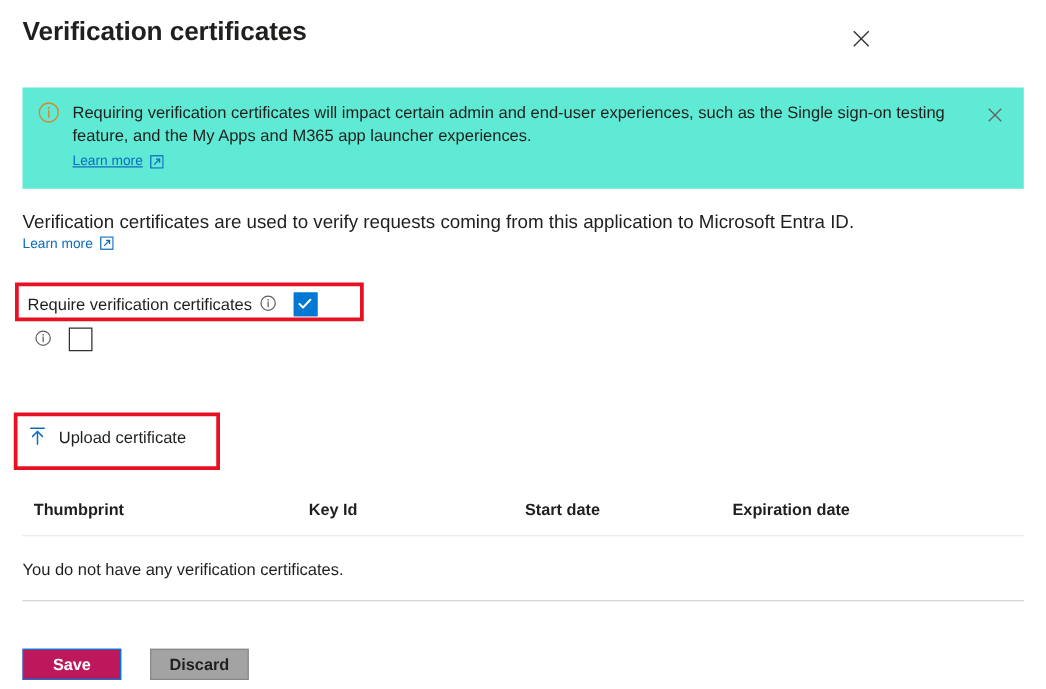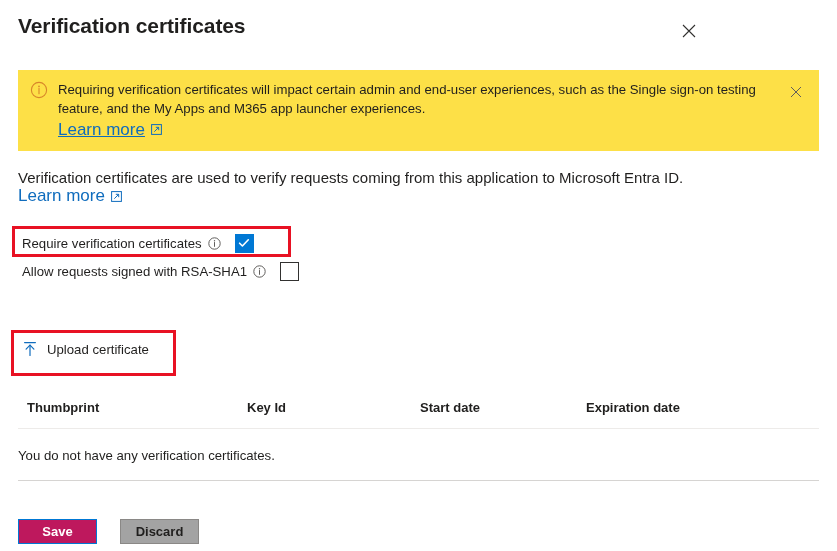--- a/index.html
+++ b/index.html
@@ -50,21 +50,21 @@
   }
   .close-blade svg { display: block; }
 
   
   .info-banner {
     position: absolute;
     left: 18px;
     top: 70px;
     width: 801px;
     box-sizing: border-box;
-    background: #fde047;
+    background: #5eead4;
     padding: 10px 12px 12px 12px;
     display: flex;
     align-items: flex-start;
   }
   .info-banner-icon {
     flex: 0 0 auto;
     width: 18px;
     height: 18px;
     margin-top: 1px;
     margin-right: 10px;
@@ -77,21 +77,21 @@
     padding-right: 8px;
   }
   .info-banner-text { margin: 0; }
   .banner-link-row {
     margin-top: 2px;
     display: flex;
     align-items: center;
   }
   .link {
     color: #0f6cbd;
-    font-size: 17px;
+    font-size: 11px;
     text-decoration: none;
     cursor: pointer;
   }
   .link.underlined { text-decoration: underline; }
   .ext-icon {
     display: inline-block;
     margin-left: 6px;
     position: relative;
     top: 1px;
   }
@@ -339,21 +339,20 @@
     </svg>
   </span>
   <span class="checkbox checked">
     <svg width="12" height="12" viewBox="0 0 12 12">
       <path d="M1.6 6.2 L4.4 9 L10.3 2.8" fill="none" stroke="#ffffff" stroke-width="1.6" stroke-linecap="round" stroke-linejoin="round"></path>
     </svg>
   </span>
 </div>
 
 <div class="checkbox-row" id="row-rsasha1">
-  <span class="cb-label">Allow requests signed with RSA-SHA1</span>
   <span class="info-glyph">
     <svg width="13" height="13" viewBox="0 0 13 13">
       <circle cx="6.5" cy="6.5" r="5.7" fill="none" stroke="#605e5c" stroke-width="1"></circle>
       <circle cx="6.5" cy="3.8" r="0.68" fill="#605e5c"></circle>
       <path d="M6.5 5.5 L6.5 9.4" stroke="#605e5c" stroke-width="1" stroke-linecap="round"></path>
     </svg>
   </span>
   <span class="checkbox unchecked"></span>
 </div>
 

